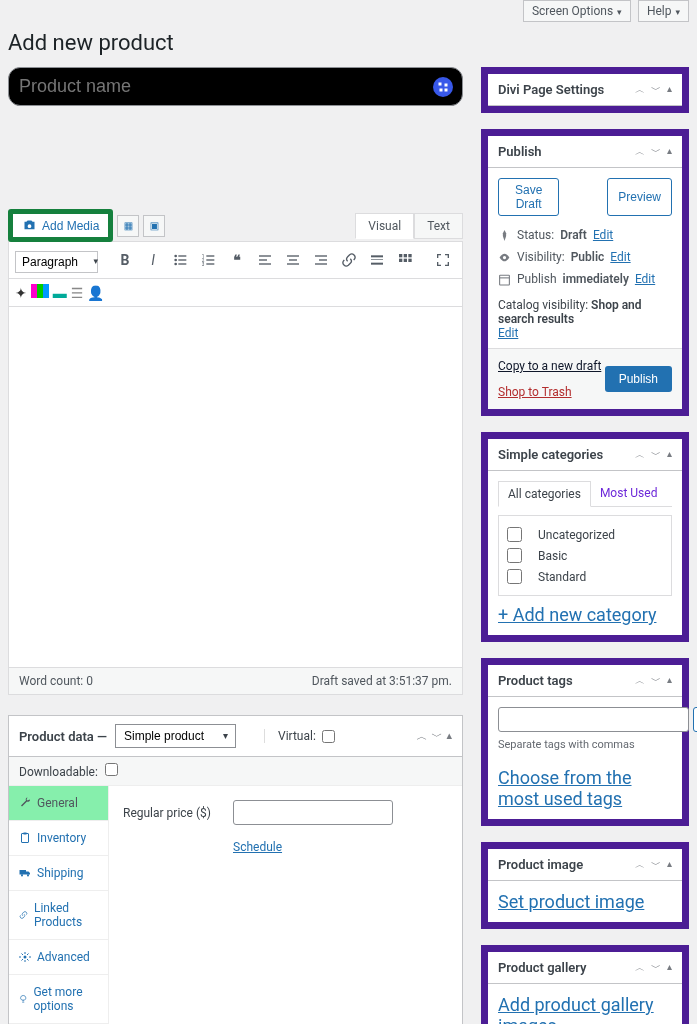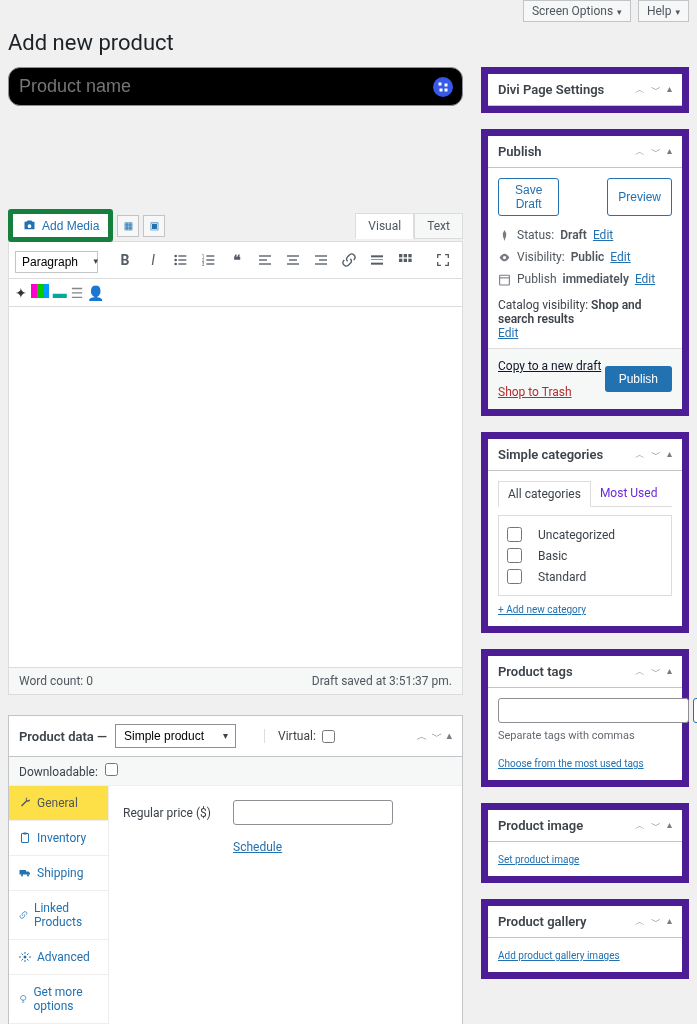--- a/index.html
+++ b/index.html
@@ -45,21 +45,21 @@
 .pd-sel-wrap { position: relative; }
 .pd-sel-wrap:after { content: "▾"; position: absolute; right: 8px; top: 6px; font-size: 10px; pointer-events: none; }
 .pd-meta { display: flex; align-items: center; gap: 6px; font-size: 12px; }
 .pd-toggles { margin-left: auto; display: flex; gap: 4px; color: #787c82; }
 .pd-toggles span { cursor: pointer; font-size: 11px; }
 .pd-sub { padding: 6px 10px; font-size: 12px; border-bottom: 1px solid #eee; background: #f6f7f7; }
 .pd-sub input[type=checkbox] { margin-left: 4px; }
 .pd-body { display: flex; }
 .pd-tabs { width: 100px; border-right: 1px solid #eee; }
 .pd-tab { padding: 10px 10px; font-size: 12px; color: #2271b1; border-bottom: 1px solid #eee; cursor: pointer; display: flex; align-items: center; gap: 6px; }
-.pd-tab.active { background: #fde047; color: #50575e; }
+.pd-tab.active { background: #86efac; color: #50575e; }
 .pd-tab svg { width: 12px; height: 12px; fill: currentColor; }
 .pd-panel { flex: 1; padding: 14px 14px; }
 .pd-row { display: flex; align-items: center; margin-bottom: 14px; gap: 10px; }
 .pd-row label { width: 100px; font-size: 12px; }
 .pd-row input { border: 1px solid #8c8f94; border-radius: 3px; padding: 4px 8px; width: 160px; }
 .schedule-link { color: #2271b1; text-decoration: underline; font-size: 12px; cursor: pointer; margin-left: 110px; }
 
 .postbox { border: 7px solid #4c1d95; background: #fff; margin-bottom: 16px; }
 .postbox-header { display: flex; justify-content: space-between; align-items: center; padding: 8px 10px; border-bottom: 1px solid #c3c4c7; }
 .postbox-header h2 { font-size: 13px; font-weight: 600; }
@@ -81,21 +81,21 @@
 .pub-footer a { color: #0f172a; text-decoration: underline; font-size: 12px; display: block; cursor: pointer; }
 .pub-footer .trash { color: #b32d2e; margin-top: 6px; }
 .pub-footer-row2 { display: flex; justify-content: space-between; align-items: center; margin-top: 0; }
 .btn-primary { background: #2271b1; color: #fff; border: none; border-radius: 3px; padding: 6px 14px; font-size: 12px; cursor: pointer; }
 .cat-tabs { display: flex; border-bottom: 1px solid #dcdcde; margin-bottom: 8px; }
 .cat-tab { padding: 5px 9px; font-size: 12px; color: #6d28d9; cursor: pointer; }
 .cat-tab.active { border: 1px solid #dcdcde; border-bottom: 1px solid #fff; margin-bottom: -1px; color: #3c434a; }
 .cat-list { border: 1px solid #dcdcde; padding: 8px; }
 .cat-item { display: flex; align-items: flex-end; gap: 16px; padding: 3px 0; font-size: 12px; }
 .cat-item input { width: 15px; height: 15px; }
-.add-link { color: #2271b1; text-decoration: underline; font-size: 10px; display: inline-block; margin-top: 8px; cursor: pointer; }
+.add-link { color: #2271b1; text-decoration: underline; font-size: 18px; display: inline-block; margin-top: 8px; cursor: pointer; }
 .tag-row { display: flex; gap: 4px; }
 .tag-row input { flex: 1; border: 1px solid #8c8f94; border-radius: 3px; padding: 4px 6px; }
 .hint { font-size: 11px; color: #646970; margin-top: 6px; }
 .pub-footer-row2 .links { display: flex; flex-direction: column; gap: 6px; }
 .divi-group { margin-bottom: 12px; }
 </style>
 </head>
 <body>
 
 <div class="wrap">

